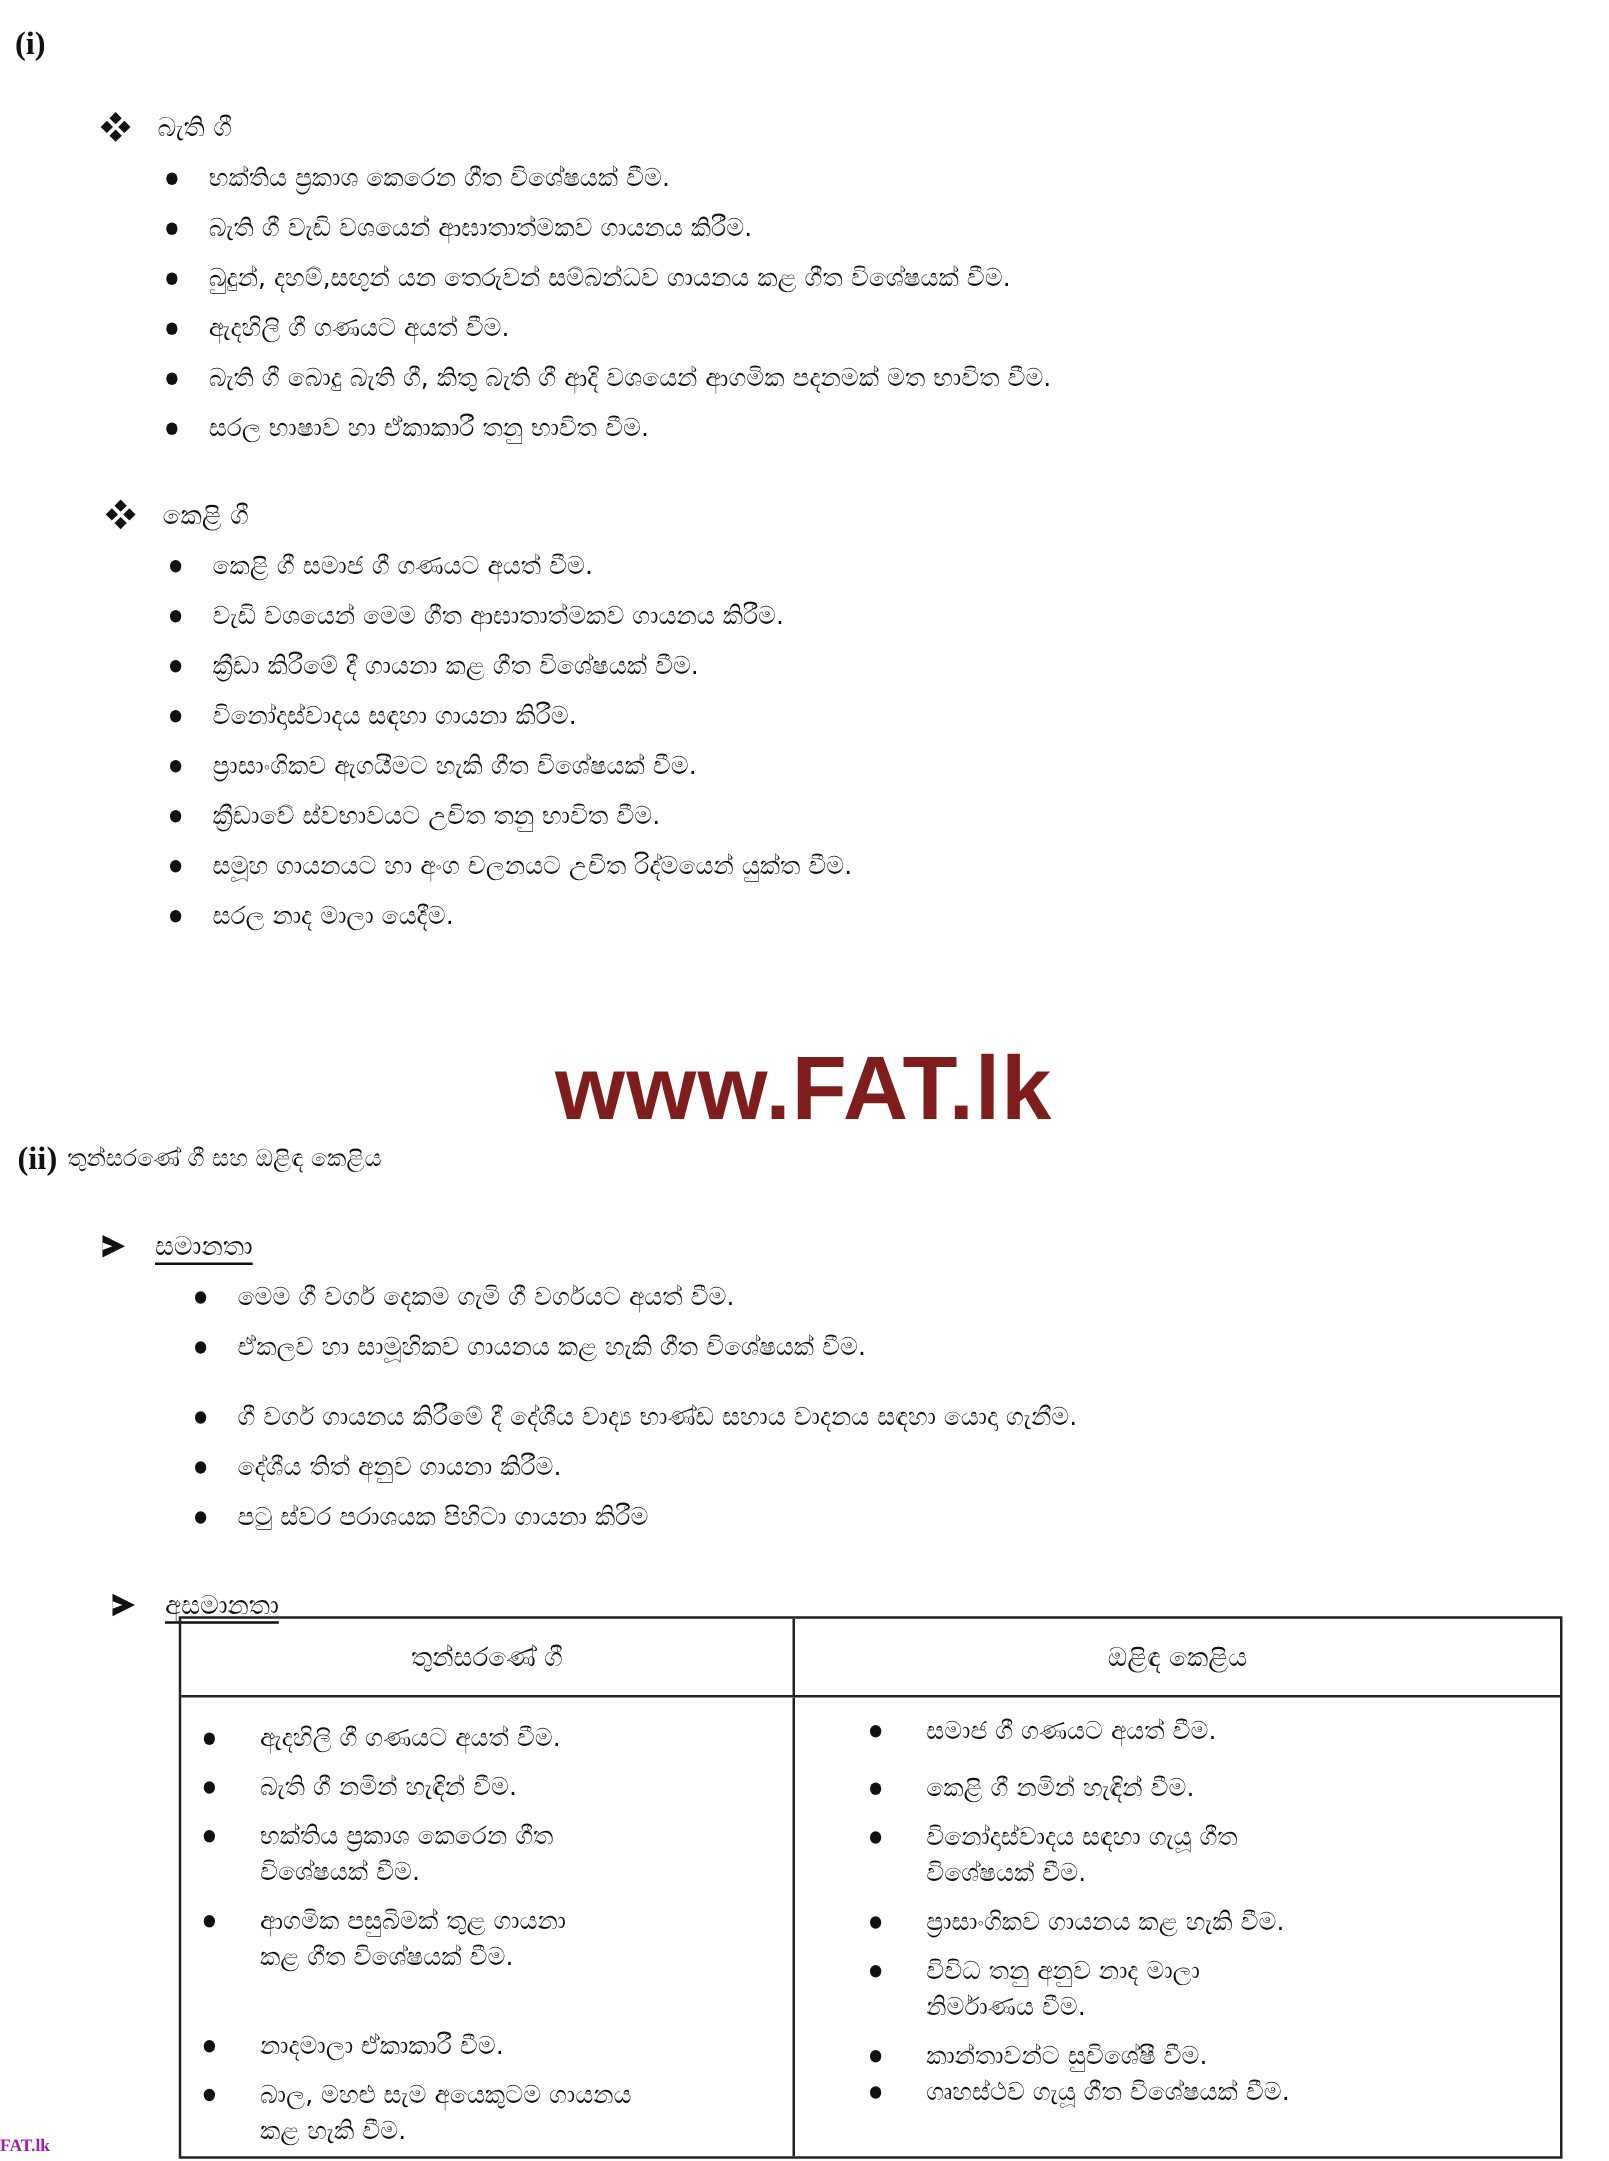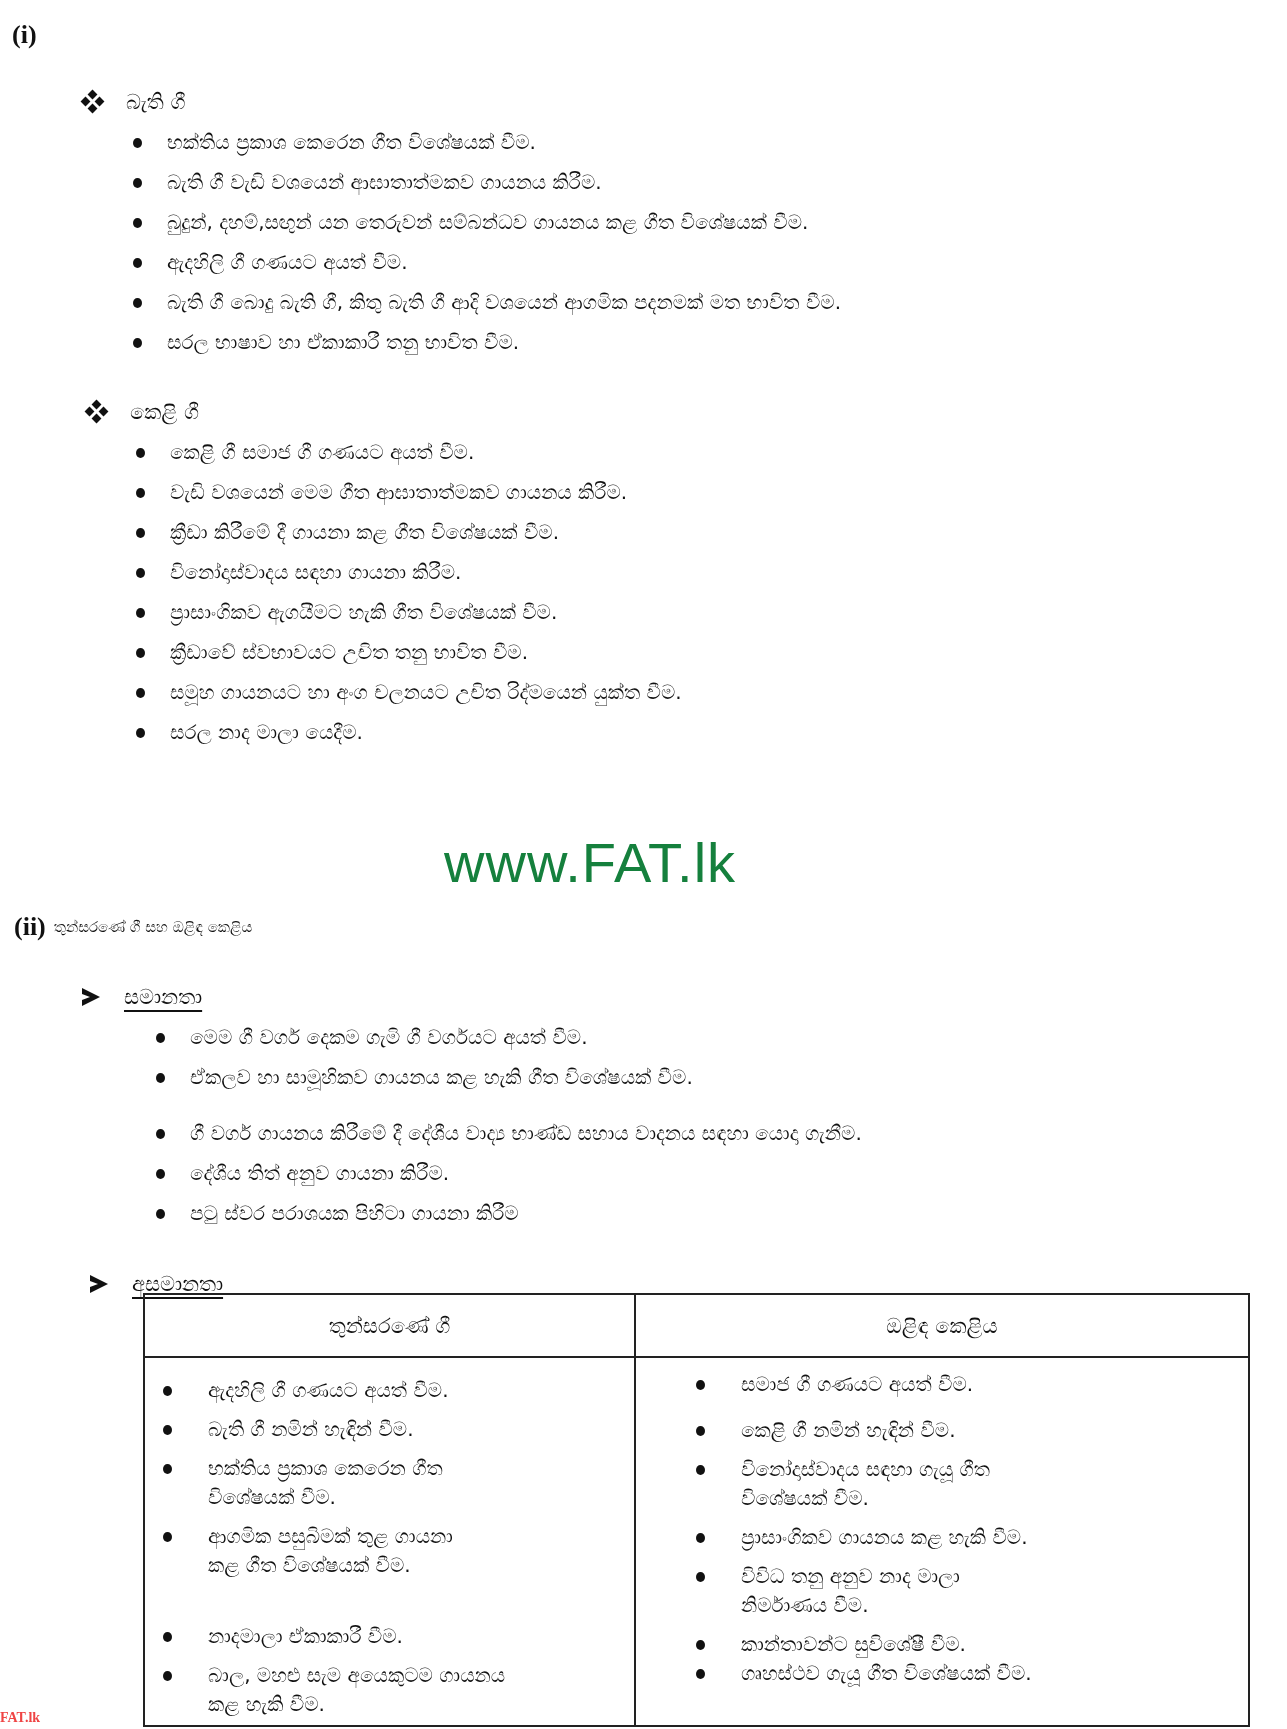--- a/index.html
+++ b/index.html
@@ -93,33 +93,33 @@
     top: 8px;
     width: 9px; height: 10px;
     border-radius: 50%;
     background: #111;
   }
   .watermark {
     position: absolute;
     left: 444px;
     top: 830px;
     font-family: "Liberation Sans", sans-serif;
-    font-weight: normal;
-    font-size: 56px;
-    color: #15803d;
+    font-weight: bold;
+    font-size: 72px;
+    color: #7f1d1d;
     letter-spacing: 1px;
   }
   .footer-brand {
     position: absolute;
     left: 0;
     top: 1710px;
     font-family: "Liberation Serif", serif;
     font-weight: bold;
     font-size: 14px;
-    color: #ef4444;
+    color: #a21caf;
   }
 
   
   .compare-table {
     position: absolute;
     left: 143px;
     top: 1293px;
     width: 1107px;
     height: 434px;
     border: 2px solid #222;
@@ -212,21 +212,21 @@
     <li style="margin-bottom:16px;">ප්‍රාසාංගිකව ඇගයීමට හැකි ගීත විශේෂයක් වීම.</li>
     <li style="margin-bottom:16px;">ක්‍රීඩාවේ ස්වභාවයට උචිත තනු භාවිත වීම.</li>
     <li style="margin-bottom:16px;">සමූහ ගායනයට හා අංග චලනයට උචිත රිද්මයෙන් යුක්ත වීම.</li>
     <li>සරල නාද මාලා යෙදීම.</li>
   </ul>
 
   <div class="watermark">www.FAT.lk</div>
 
   <div class="section-head" style="left:14px; top:912px;">
     <span class="part-label" style="position:static; margin-right:8px;">(ii)</span>
-    <span style="font-size:15px;">තුන්සරණේ ගී සහ ඔළිඳ කෙළිය</span>
+    <span style="font-size:19px;">තුන්සරණේ ගී සහ ඔළිඳ කෙළිය</span>
   </div>
 
   <div class="section-head" style="left:82px; top:985px;">
     <span class="arrow-icon"></span>
     <span class="underlined">සමානතා</span>
   </div>
   <ul class="bullets" style="left:156px; top:1025px;">
     <li style="margin-bottom:16px;">මෙම ගී වර්ග දෙකම ගැමි ගී වර්ගයට අයත් වීම.</li>
     <li style="margin-bottom:32px;">ඒකලව හා සාමූහිකව ගායනය කළ හැකි ගීත විශේෂයක් වීම.</li>
     <li style="margin-bottom:16px;">ගී වර්ග ගායනය කිරීමේ දී දේශීය වාද්‍ය භාණ්ඩ සහාය වාදනය සඳහා යොදා ගැනීම.</li>

